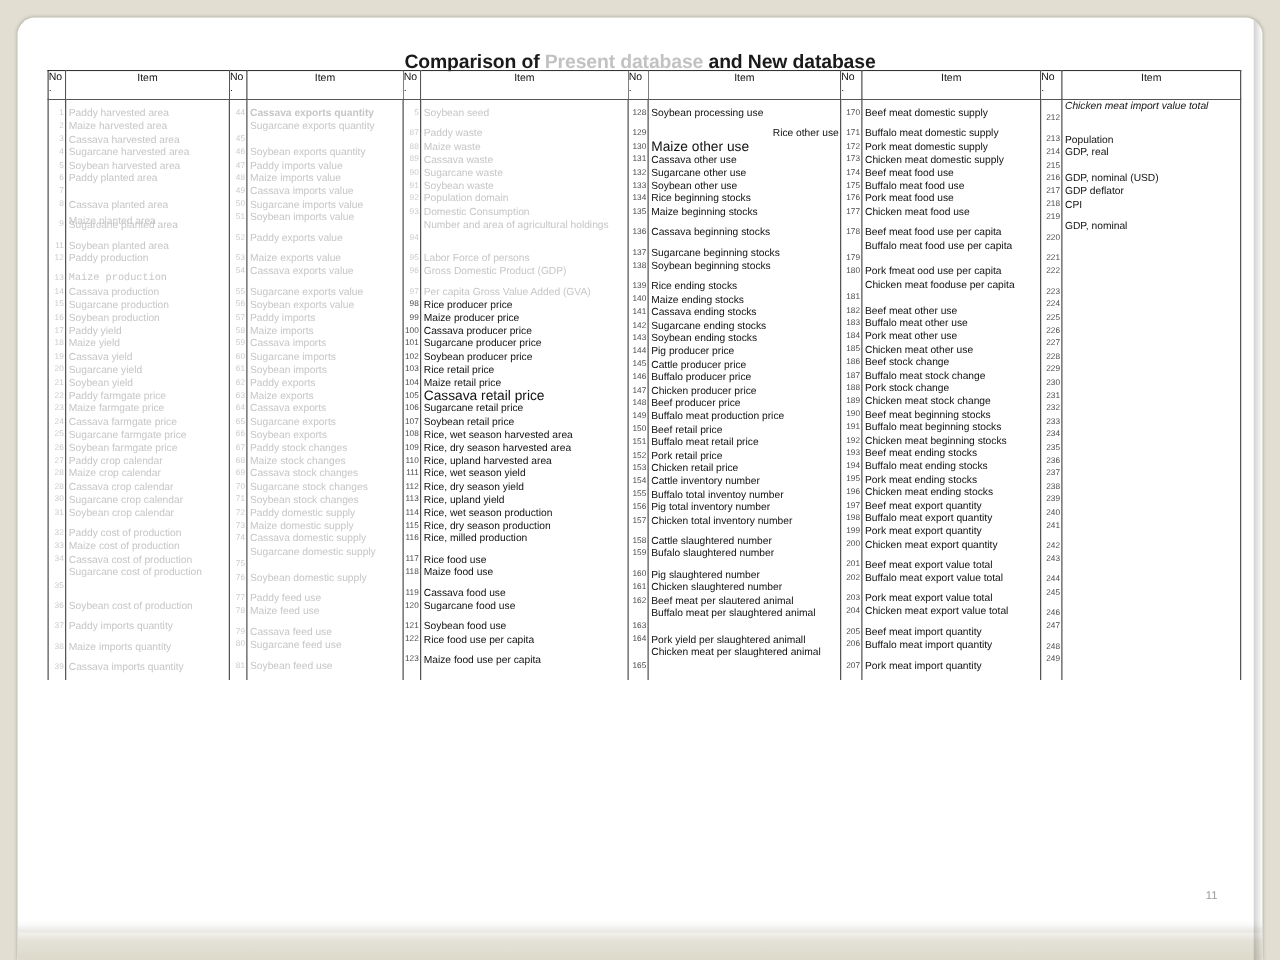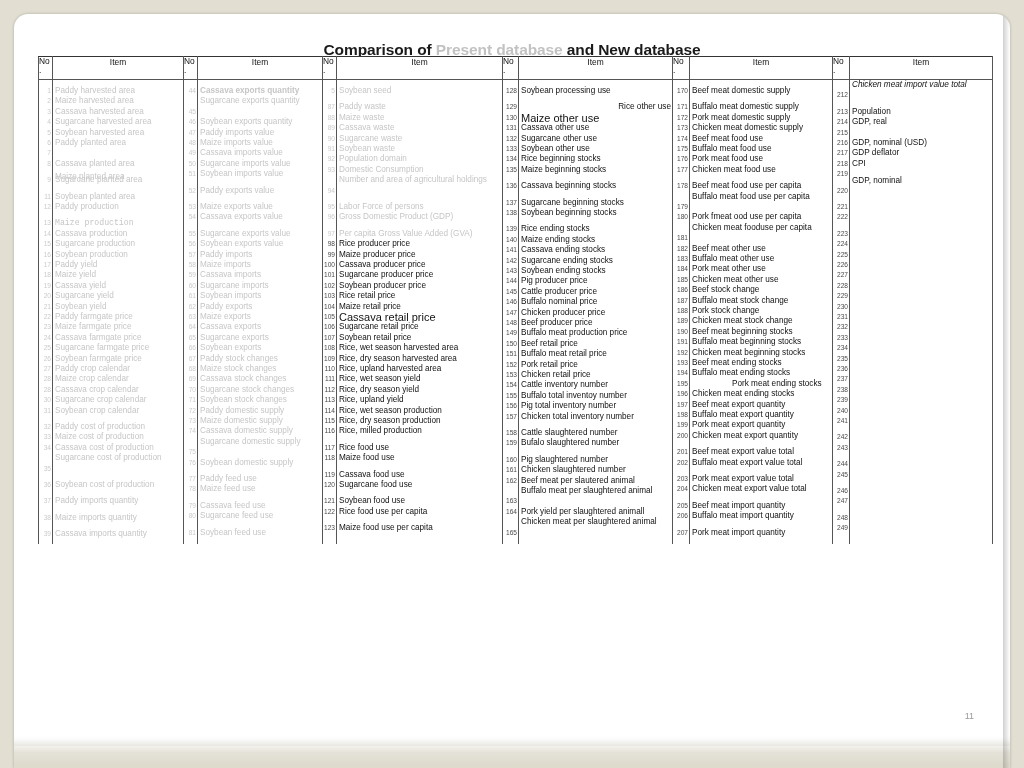--- a/index.html
+++ b/index.html
@@ -440,21 +440,21 @@
               <div style="position: absolute; left: 2px; right: 1px; line-height: 10.4px; top: 101.2px; color: rgb(17, 17, 17); font-size: 8.2px;">Cassava beginning stocks</div>
               <div style="position: absolute; left: 2px; right: 1px; line-height: 10.4px; top: 117.6px; color: rgb(17, 17, 17); font-size: 8.2px;">Sugarcane beginning stocks</div>
               <div style="position: absolute; left: 2px; right: 1px; line-height: 10.4px; top: 128px; color: rgb(17, 17, 17); font-size: 8.2px;">Soybean beginning stocks</div>
               <div style="position: absolute; left: 2px; right: 1px; line-height: 10.4px; top: 144.4px; color: rgb(17, 17, 17); font-size: 8.2px;">Rice ending stocks</div>
               <div style="position: absolute; left: 2px; right: 1px; line-height: 10.4px; top: 154.8px; color: rgb(17, 17, 17); font-size: 8.2px;">Maize ending stocks</div>
               <div style="position: absolute; left: 2px; right: 1px; line-height: 10.4px; top: 165.2px; color: rgb(17, 17, 17); font-size: 8.2px;">Cassava ending stocks</div>
               <div style="position: absolute; left: 2px; right: 1px; line-height: 10.4px; top: 175.6px; color: rgb(17, 17, 17); font-size: 8.2px;">Sugarcane ending stocks</div>
               <div style="position: absolute; left: 2px; right: 1px; line-height: 10.4px; top: 186px; color: rgb(17, 17, 17); font-size: 8.2px;">Soybean ending stocks</div>
               <div style="position: absolute; left: 2px; right: 1px; line-height: 10.4px; top: 196.4px; color: rgb(17, 17, 17); font-size: 8.2px;">Pig producer price</div>
               <div style="position: absolute; left: 2px; right: 1px; line-height: 10.4px; top: 206.8px; color: rgb(17, 17, 17); font-size: 8.2px;">Cattle producer price</div>
-              <div style="position: absolute; left: 2px; right: 1px; line-height: 10.4px; top: 217.2px; color: rgb(17, 17, 17); font-size: 8.2px;">Buffalo nominal price</div>
+              <div style="position: absolute; left: 2px; right: 1px; line-height: 10.4px; top: 217.2px; color: rgb(17, 17, 17); font-size: 8.2px;">Buffalo producer price</div>
               <div style="position: absolute; left: 2px; right: 1px; line-height: 10.4px; top: 227.6px; color: rgb(17, 17, 17); font-size: 8.2px;">Chicken producer price</div>
               <div style="position: absolute; left: 2px; right: 1px; line-height: 10.4px; top: 238px; color: rgb(17, 17, 17); font-size: 8.2px;">Beef producer price</div>
               <div style="position: absolute; left: 2px; right: 1px; line-height: 10.4px; top: 248.4px; color: rgb(17, 17, 17); font-size: 8.2px;">Buffalo meat production price</div>
               <div style="position: absolute; left: 2px; right: 1px; line-height: 10.4px; top: 258.8px; color: rgb(17, 17, 17); font-size: 8.2px;">Beef retail price</div>
               <div style="position: absolute; left: 2px; right: 1px; line-height: 10.4px; top: 269.2px; color: rgb(17, 17, 17); font-size: 8.2px;">Buffalo meat retail price</div>
               <div style="position: absolute; left: 2px; right: 1px; line-height: 10.4px; top: 279.6px; color: rgb(17, 17, 17); font-size: 8.2px;">Pork retail price</div>
               <div style="position: absolute; left: 2px; right: 1px; line-height: 10.4px; top: 290px; color: rgb(17, 17, 17); font-size: 8.2px;">Chicken retail price</div>
               <div style="position: absolute; left: 2px; right: 1px; line-height: 10.4px; top: 300.4px; color: rgb(17, 17, 17); font-size: 8.2px;">Cattle inventory number</div>
               <div style="position: absolute; left: 2px; right: 1px; line-height: 10.4px; top: 310.8px; color: rgb(17, 17, 17); font-size: 8.2px;">Buffalo total inventoy number</div>
               <div style="position: absolute; left: 2px; right: 1px; line-height: 10.4px; top: 321.2px; color: rgb(17, 17, 17); font-size: 8.2px;">Pig total inventory number</div>
@@ -527,21 +527,21 @@
               <div style="position: absolute; left: 2px; right: 1px; line-height: 10.4px; top: 194.8px; color: rgb(17, 17, 17); font-size: 8.2px;">Chicken meat other use</div>
               <div style="position: absolute; left: 2px; right: 1px; line-height: 10.4px; top: 205.2px; color: rgb(17, 17, 17); font-size: 8.2px;">Beef stock change</div>
               <div style="position: absolute; left: 2px; right: 1px; line-height: 10.4px; top: 215.6px; color: rgb(17, 17, 17); font-size: 8.2px;">Buffalo meat stock change</div>
               <div style="position: absolute; left: 2px; right: 1px; line-height: 10.4px; top: 226px; color: rgb(17, 17, 17); font-size: 8.2px;">Pork stock change</div>
               <div style="position: absolute; left: 2px; right: 1px; line-height: 10.4px; top: 236.4px; color: rgb(17, 17, 17); font-size: 8.2px;">Chicken meat stock change</div>
               <div style="position: absolute; left: 2px; right: 1px; line-height: 10.4px; top: 246.8px; color: rgb(17, 17, 17); font-size: 8.2px;">Beef meat beginning stocks</div>
               <div style="position: absolute; left: 2px; right: 1px; line-height: 10.4px; top: 257.2px; color: rgb(17, 17, 17); font-size: 8.2px;">Buffalo meat beginning stocks</div>
               <div style="position: absolute; left: 2px; right: 1px; line-height: 10.4px; top: 267.6px; color: rgb(17, 17, 17); font-size: 8.2px;">Chicken meat beginning stocks</div>
               <div style="position: absolute; left: 2px; right: 1px; line-height: 10.4px; top: 278px; color: rgb(17, 17, 17); font-size: 8.2px;">Beef meat ending stocks</div>
               <div style="position: absolute; left: 2px; right: 1px; line-height: 10.4px; top: 288.4px; color: rgb(17, 17, 17); font-size: 8.2px;">Buffalo meat ending stocks</div>
-              <div style="position: absolute; left: 2px; right: 1px; line-height: 10.4px; top: 298.8px; color: rgb(17, 17, 17); font-size: 8.2px; margin-left: 40px;">Pork meat ending stocks</div>
+              <div style="position: absolute; left: 2px; right: 1px; line-height: 10.4px; top: 298.8px; color: rgb(17, 17, 17); font-size: 8.2px;">Pork meat ending stocks</div>
               <div style="position: absolute; left: 2px; right: 1px; line-height: 10.4px; top: 309.2px; color: rgb(17, 17, 17); font-size: 8.2px;">Chicken meat ending stocks</div>
               <div style="position: absolute; left: 2px; right: 1px; line-height: 10.4px; top: 319.6px; color: rgb(17, 17, 17); font-size: 8.2px;">Beef meat export quantity</div>
               <div style="position: absolute; left: 2px; right: 1px; line-height: 10.4px; top: 330px; color: rgb(17, 17, 17); font-size: 8.2px;">Buffalo meat export quantity</div>
               <div style="position: absolute; left: 2px; right: 1px; line-height: 10.4px; top: 340.4px; color: rgb(17, 17, 17); font-size: 8.2px;">Pork meat export quantity</div>
               <div style="position: absolute; left: 2px; right: 1px; line-height: 10.4px; top: 350.8px; color: rgb(17, 17, 17); font-size: 8.2px;">Chicken meat export quantity</div>
               <div style="position: absolute; left: 2px; right: 1px; line-height: 10.4px; top: 367.2px; color: rgb(17, 17, 17); font-size: 8.2px;">Beef meat export value total</div>
               <div style="position: absolute; left: 2px; right: 1px; line-height: 10.4px; top: 377.6px; color: rgb(17, 17, 17); font-size: 8.2px;">Buffalo meat export value total</div>
               <div style="position: absolute; left: 2px; right: 1px; line-height: 10.4px; top: 394px; color: rgb(17, 17, 17); font-size: 8.2px;">Pork meat export value total</div>
               <div style="position: absolute; left: 2px; right: 1px; line-height: 10.4px; top: 404.4px; color: rgb(17, 17, 17); font-size: 8.2px;">Chicken meat export value total</div>
               <div style="position: absolute; left: 2px; right: 1px; line-height: 10.4px; top: 420.8px; color: rgb(17, 17, 17); font-size: 8.2px;">Beef meat import quantity</div>

